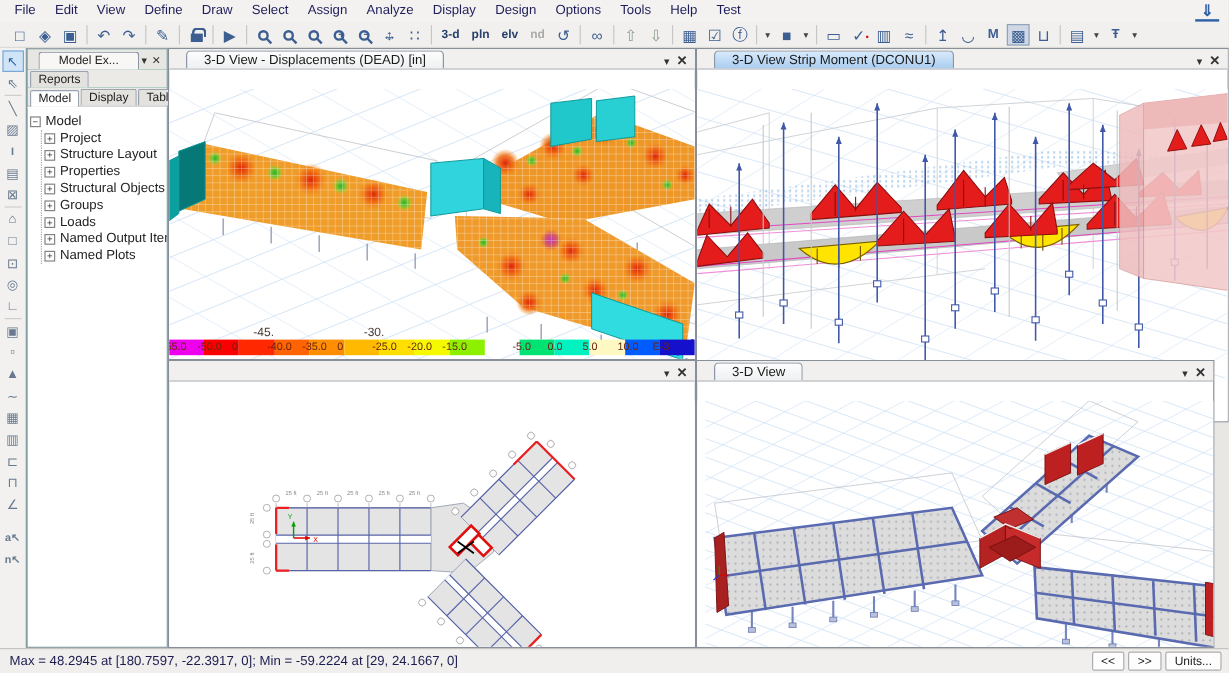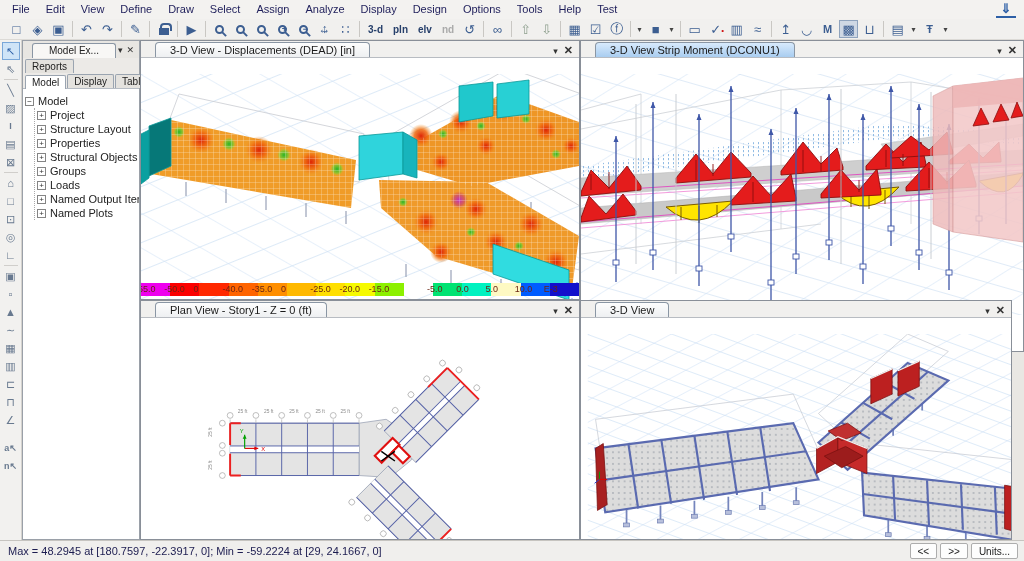--- a/index.html
+++ b/index.html
@@ -379,20 +379,24 @@
         </g>
         <g fill="#2846d8">
           <circle cx="428" cy="214" r="1.4"></circle>
             <circle cx="433" cy="219" r="1.4"></circle>
             <circle cx="424" cy="221" r="1.4"></circle>
           <circle cx="431" cy="226" r="1.4"></circle>
             <circle cx="436" cy="210" r="1.4"></circle>
         </g>
       </svg>
       <div class="legend">
+        <div class="legend-upper">
+            <span class="lupper" style="left: 16%;">-45.</span>
+            <span class="lupper" style="left: 37%;">-30.</span>
+          </div>
         <div class="legend-bar">
             <span class="lseg" style="background: rgb(238, 0, 238);">
               <span class="lseglab">-55.0</span>
             </span>
             <span class="lseg" style="background: rgb(251, 0, 0);">
               <span class="lseglab">-50.0</span>
             </span>
             <span class="lseg" style="background: rgb(255, 40, 0);">
               <span class="lseglab">0</span>
             </span>
@@ -533,21 +537,20 @@
               <path d="M412,48 420,30 428,46 Z"></path>
               <path d="M430,44 436,28 442,42 Z"></path>
           </g>
         </g>
       </svg>
     </div>
   </div>
 
   <div class="vp" style="left:0;top:260px;width:440px;height:240px;">
     <div class="vp-title">
-      <span class="vp-tab">Plan View - Story1 - Z = 0 (ft)</span>
       <span class="vp-ctl">
         <span class="vp-caret">▾</span>
         <span class="vp-close">✕</span>
       </span>
     </div>
     <div class="vp-body">
       <svg width="438" height="221" viewBox="0 0 438 228">
         <rect width="438" height="228" fill="#fff"></rect>
         <g>
           <polygon points="218,92 246,88 270,104 272,130 250,148 218,146" fill="#e4e4e4" stroke="#9aa2b4" stroke-width="0.8"></polygon>

